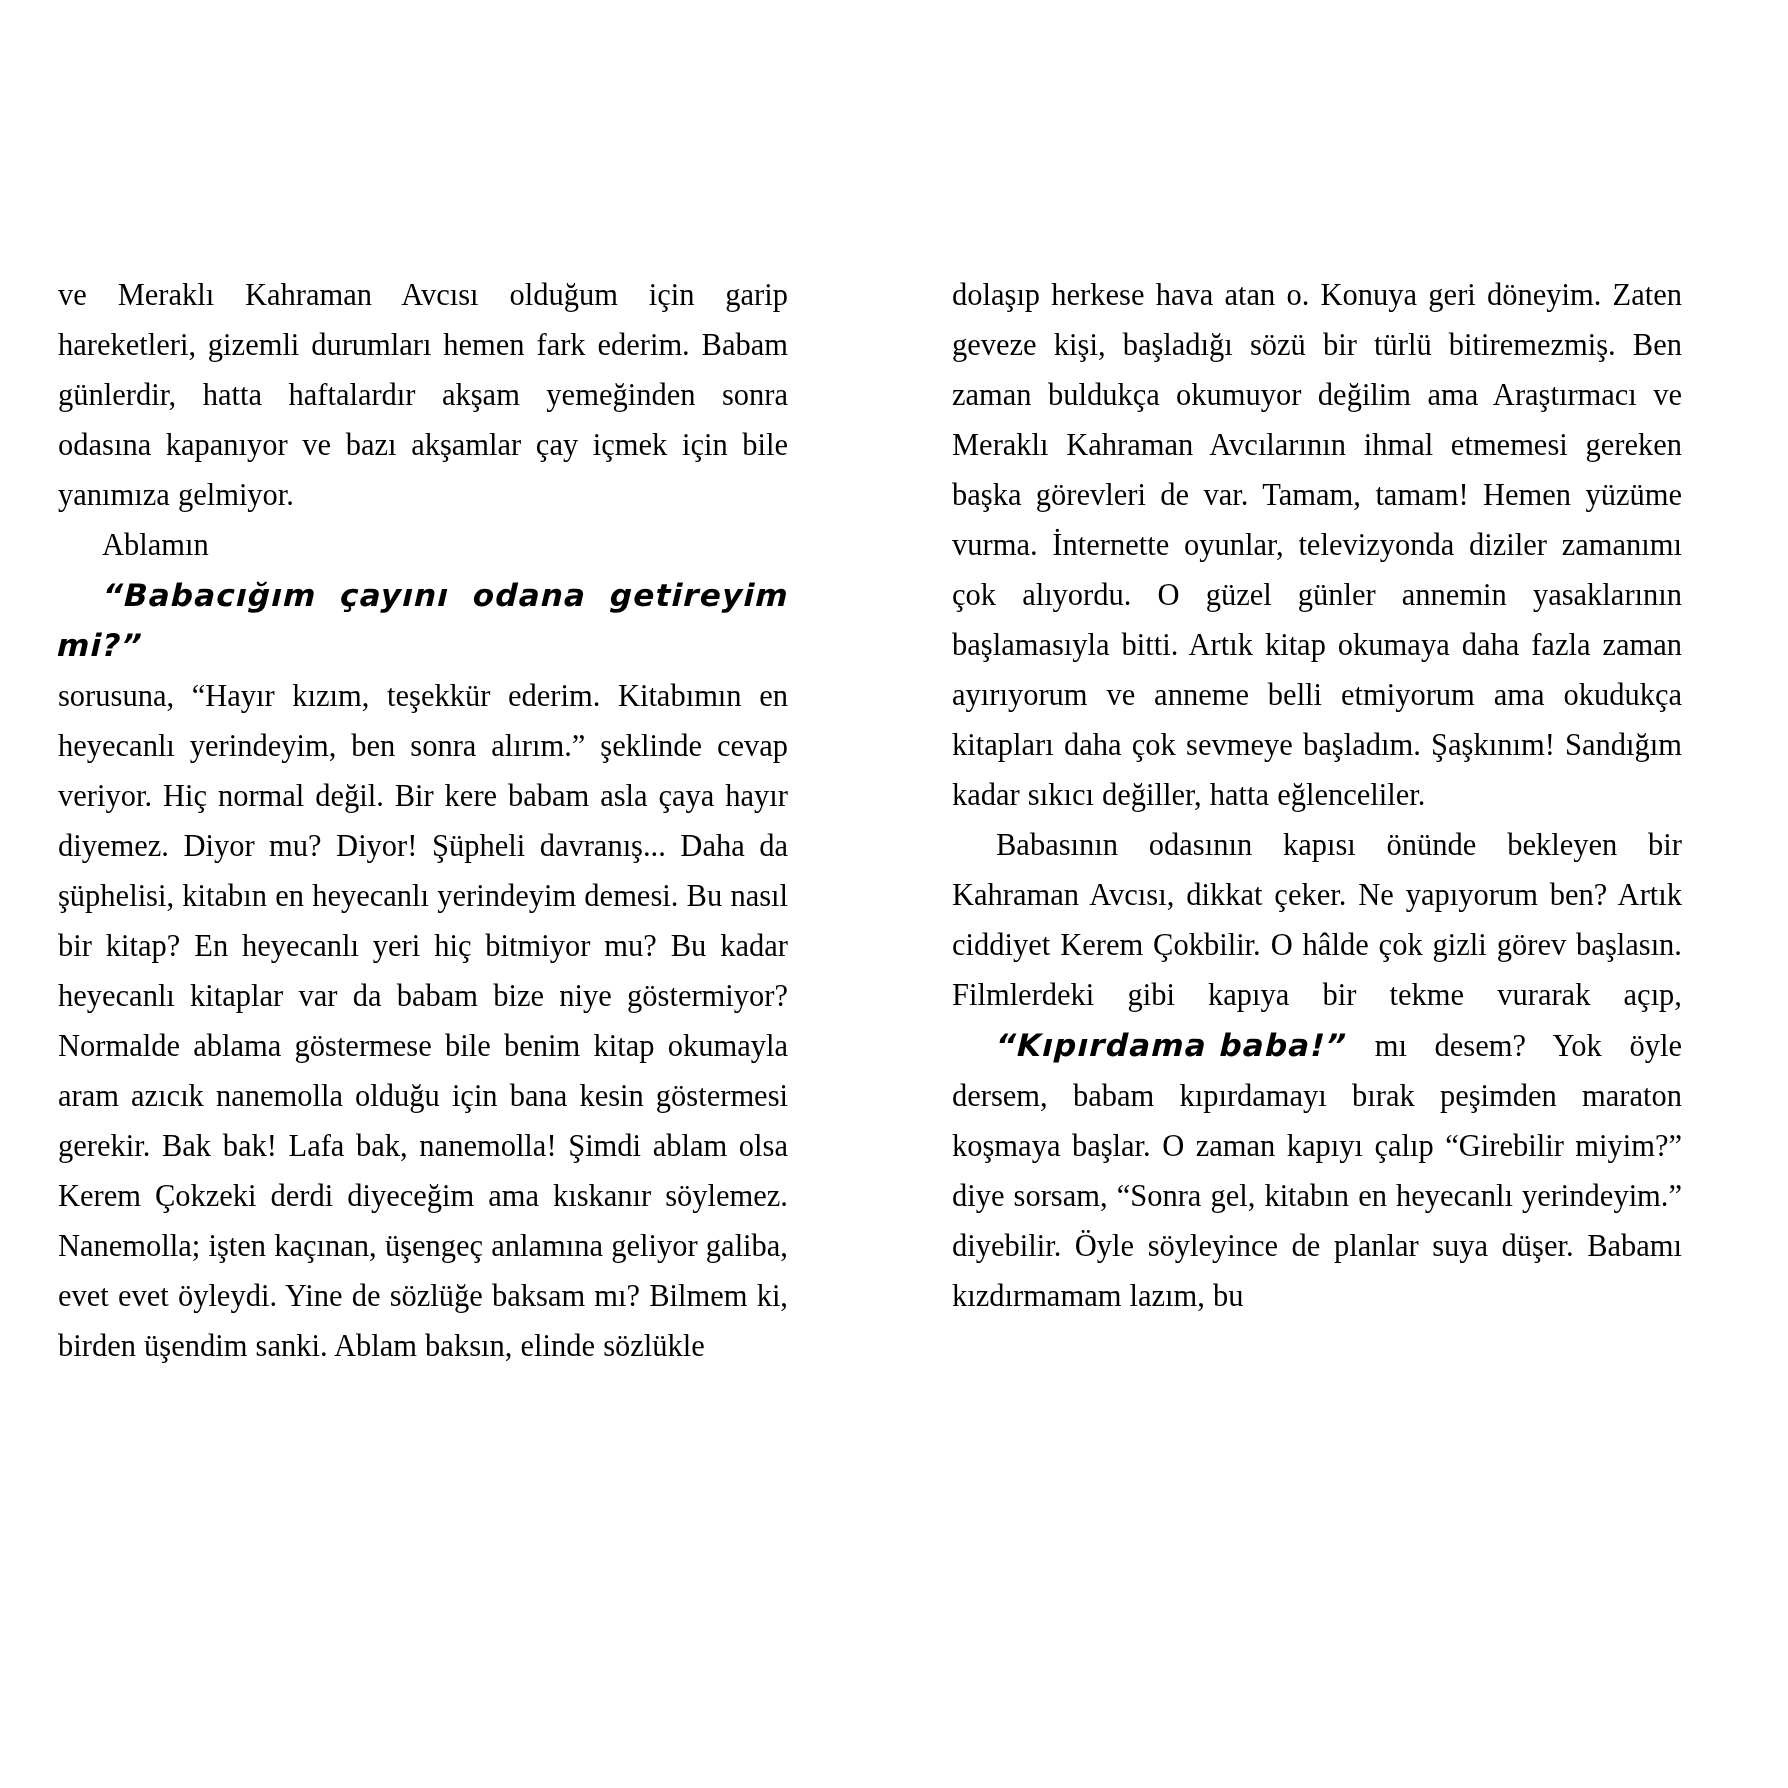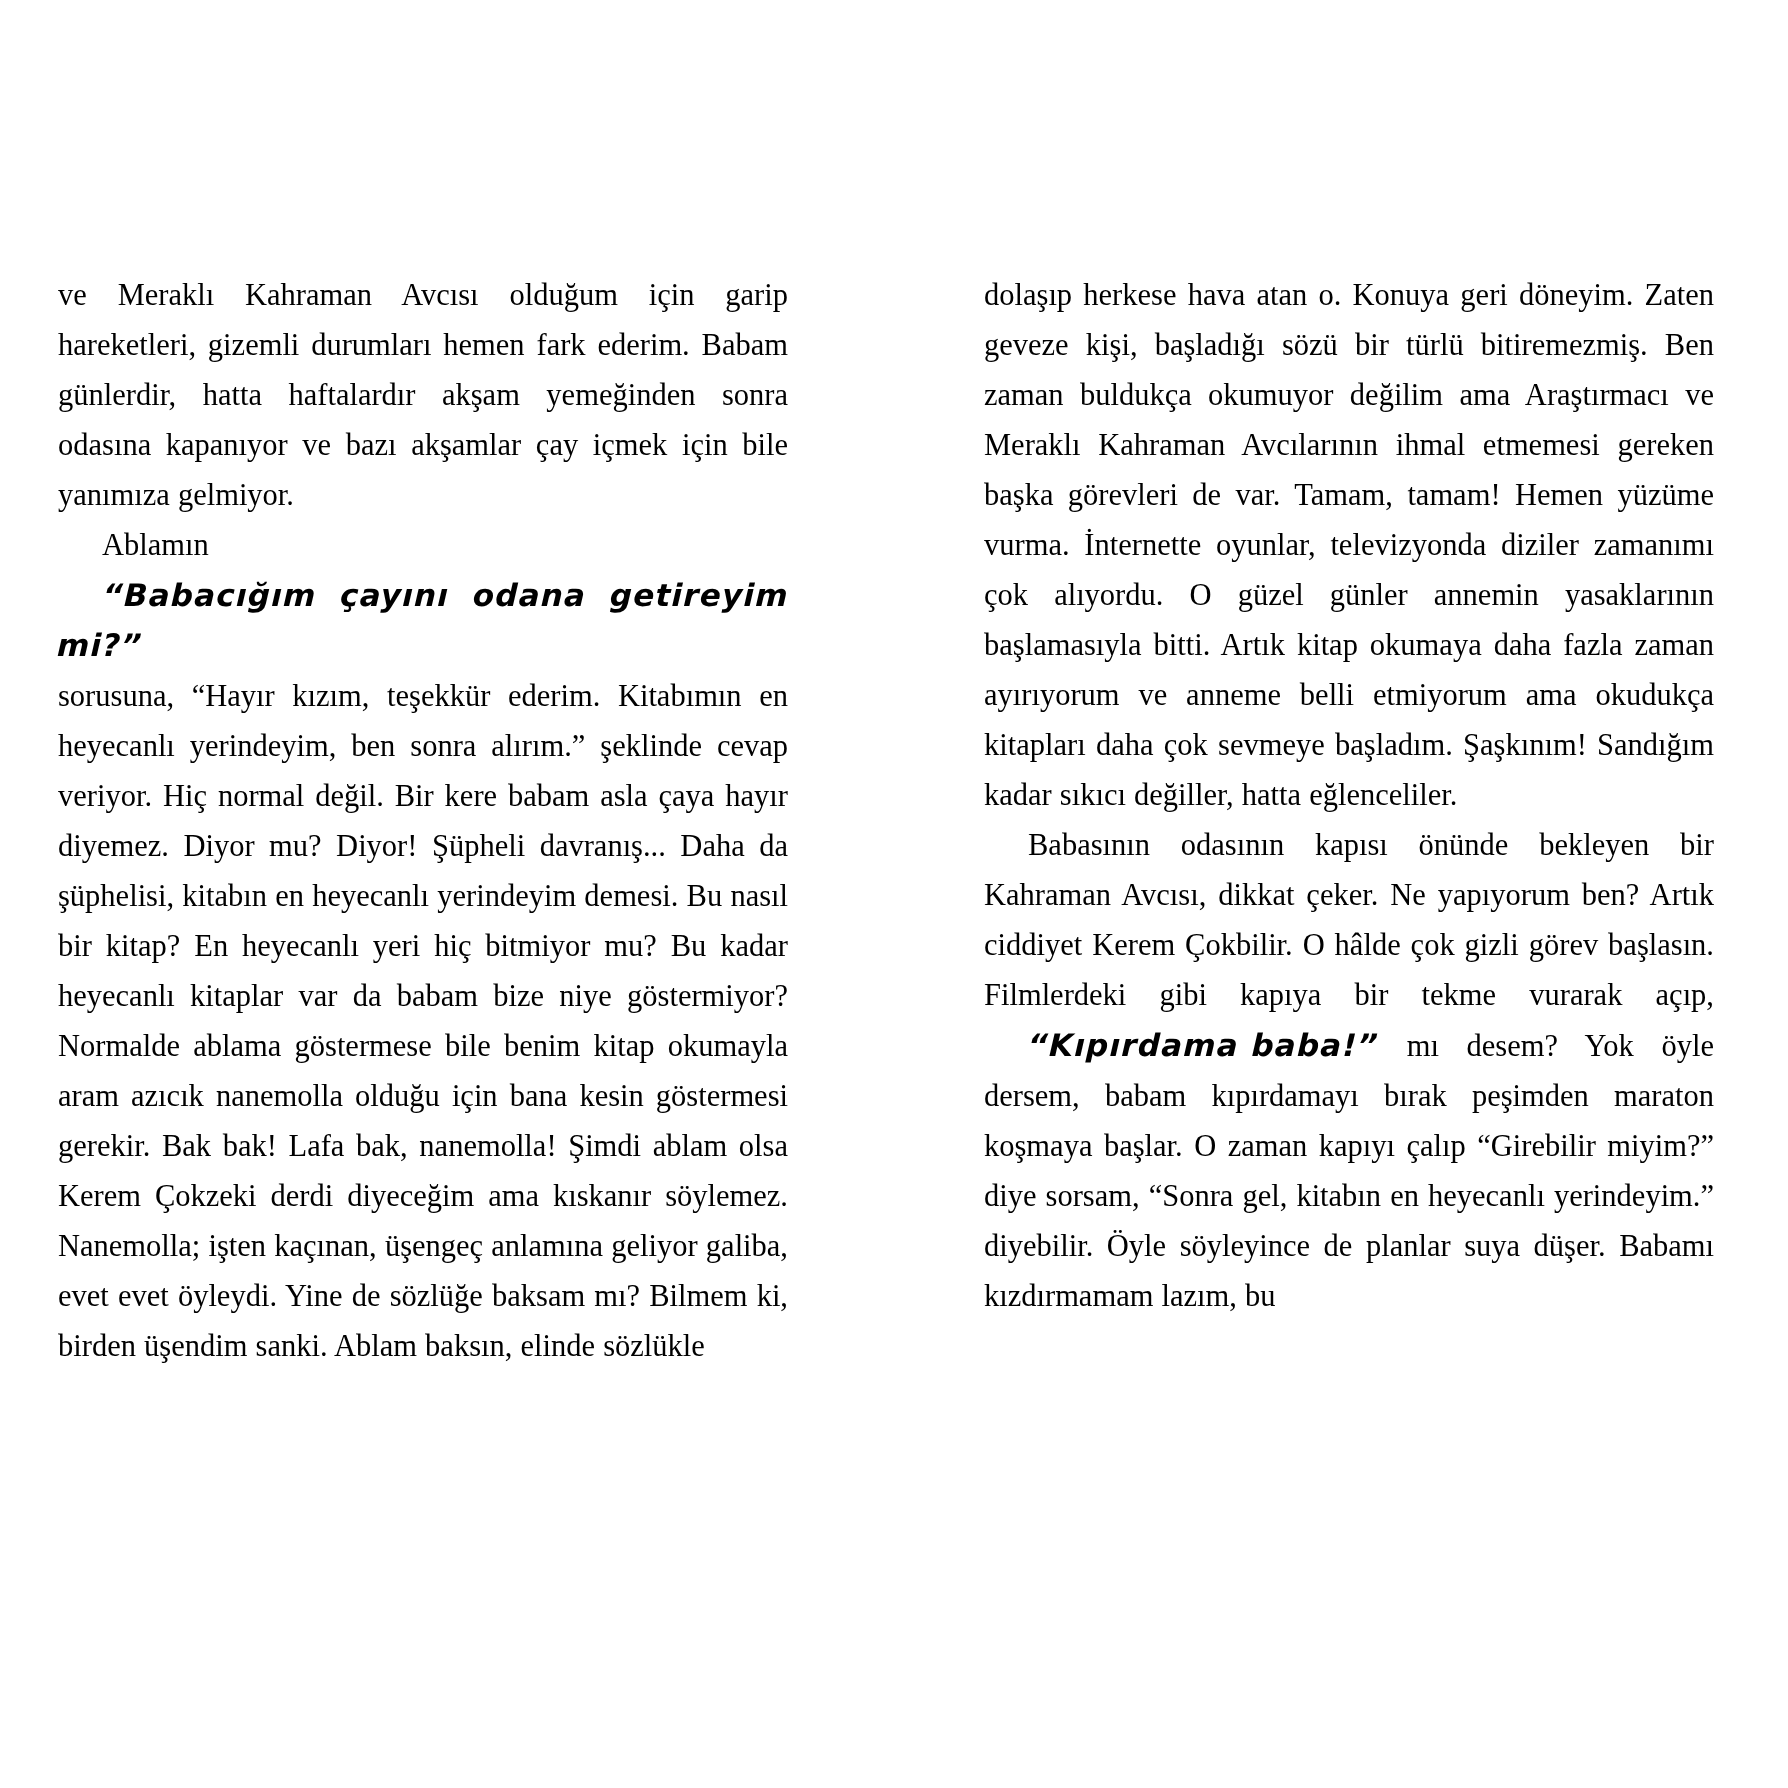--- a/index.html
+++ b/index.html
@@ -19,21 +19,21 @@
     width: 1468px;
     height: 1788px;
     box-sizing: border-box;
   }
   .page {
     position: absolute;
     top: 270px;
     width: 730px;
   }
   .page-left { left: 58px; }
-  .page-right { left: 984px; }
+  .page-right { left: 952px; }
 
   .body-text {
     font-size: 30.5px;
     line-height: 50px;
     text-align: justify;
     text-justify: inter-word;
     -webkit-hyphens: manual;
     hyphens: manual;
     word-spacing: 0.5px;
   }

